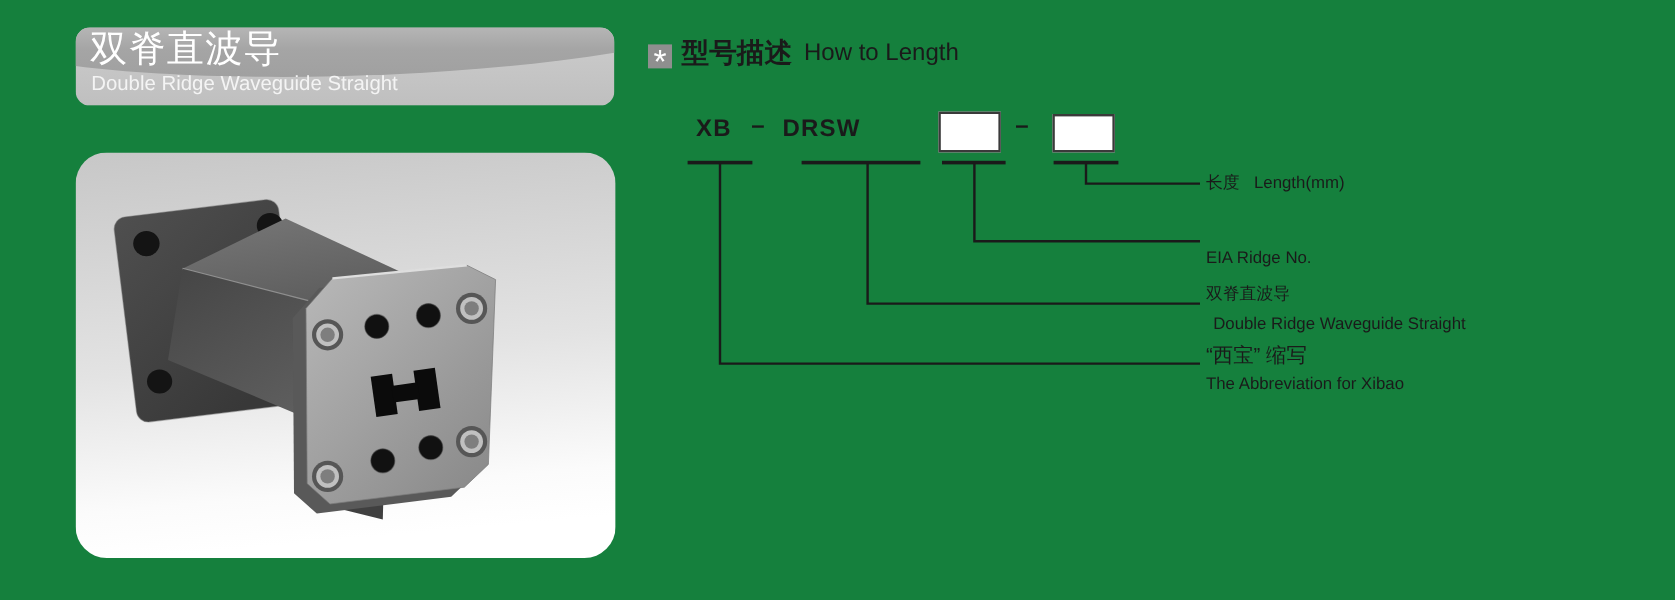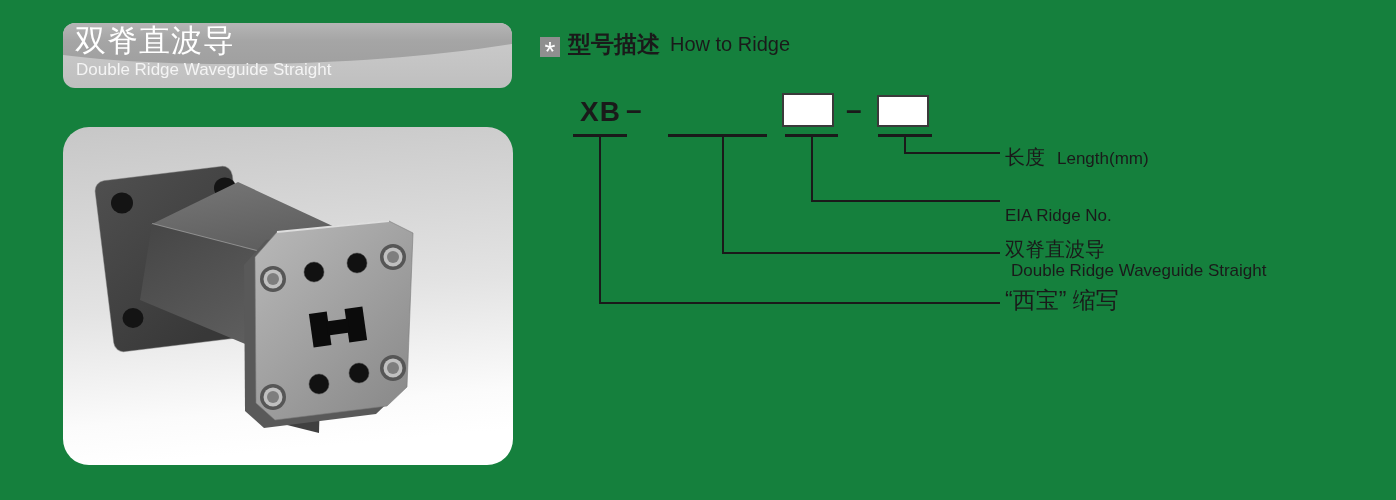--- a/index.html
+++ b/index.html
@@ -18,37 +18,37 @@
   
   #photo{left:63px;top:127px;width:450px;height:338px;}
 
   
   #section-icon{left:540px;top:37px;width:20px;height:20px;background:#8f8f8f;
     color:#ffffff;text-align:center;font-size:28px;line-height:30px;overflow:hidden;}
   #section-title-zh{left:568px;top:29px;font-size:23px;font-weight:bold;white-space:nowrap;text-align:center;}
   #section-title-en{left:670px;top:33px;font-size:20px;white-space:nowrap;}
 
   
-  .code{font-size:28px;font-weight:bold;white-space:nowrap;letter-spacing:1px;}
+  .code{font-size:20px;font-weight:bold;white-space:nowrap;letter-spacing:1px;}
   #code-prefix{left:580px;top:96px;}
   #code-dash1{left:626px;top:94px;}
   #code-series{left:652px;top:96px;}
   #code-box1{left:782px;top:93px;width:52px;height:34px;border:2px solid #3a3a3a;background:#ffffff;box-sizing:border-box;}
   #code-dash2{left:846px;top:94px;}
   #code-box2{left:877px;top:95px;width:52px;height:32px;border:2px solid #3a3a3a;background:#ffffff;box-sizing:border-box;}
 
   
-  .lbl-zh{font-size:20px;white-space:nowrap;}
-  .lbl-en{font-size:17px;white-space:nowrap;}
+  .lbl-zh{font-size:14px;white-space:nowrap;}
+  .lbl-en{font-size:14px;white-space:nowrap;}
   #label-length{left:1005px;top:144px;display:flex;gap:12px;align-items:baseline;}
   #label-eia-zh{left:1005px;top:181px;}
   #label-eia-en{left:1005px;top:206px;}
   #label-drsw-zh{left:1005px;top:236px;}
   #label-drsw-en{left:1011px;top:261px;}
-  #label-xb-zh{left:1005px;top:285px;font-size:23px;}
+  #label-xb-zh{left:1005px;top:285px;font-size:17px;}
   #label-xb-en{left:1005px;top:311px;}
 
   svg{display:block;}
 </style>
 </head>
 <body>
 
 <div id="page">
 
   <div class="abs" id="banner">
@@ -164,24 +164,25 @@
           <rect x="248" y="183" width="18" height="34"></rect>
           <rect x="284" y="183" width="18" height="34"></rect>
           <rect x="264" y="193" width="22" height="14"></rect>
         </g>
       </g>
     </svg>
   </div>
 
   <div class="abs" id="section-icon">*</div>
   <div class="abs" id="section-title-zh">型号描述</div>
-  <div class="abs" id="section-title-en">How to Ridge</div>
+  <div class="abs" id="section-title-en">How to Length</div>
 
   <div class="abs code" id="code-prefix">XB</div>
   <div class="abs code" id="code-dash1">–</div>
+  <div class="abs code" id="code-series">DRSW</div>
   <div class="abs" id="code-box1"></div>
   <div class="abs code" id="code-dash2">–</div>
   <div class="abs" id="code-box2"></div>
 
   <svg class="abs" style="left:0;top:0;" width="1396" height="500" viewBox="0 0 1396 500">
     <g fill="#1a1a1a">
       <rect x="573" y="134" width="54" height="3"></rect>
       <rect x="668" y="134" width="99" height="3"></rect>
       <rect x="785" y="134" width="53" height="3"></rect>
       <rect x="878" y="134" width="54" height="3"></rect>
@@ -198,14 +199,15 @@
     <span class="lbl-zh">长度</span>
     <span class="lbl-en">Length(mm)</span>
   </div>
 
   <div class="abs lbl-en" id="label-eia-en">EIA Ridge No.</div>
 
   <div class="abs lbl-zh" id="label-drsw-zh">双脊直波导</div>
   <div class="abs lbl-en" id="label-drsw-en">Double Ridge Waveguide Straight</div>
 
   <div class="abs lbl-zh" id="label-xb-zh">“西宝” 缩写</div>
+  <div class="abs lbl-en" id="label-xb-en">The Abbreviation for Xibao</div>
 
 </div>
 
 </body></html>

